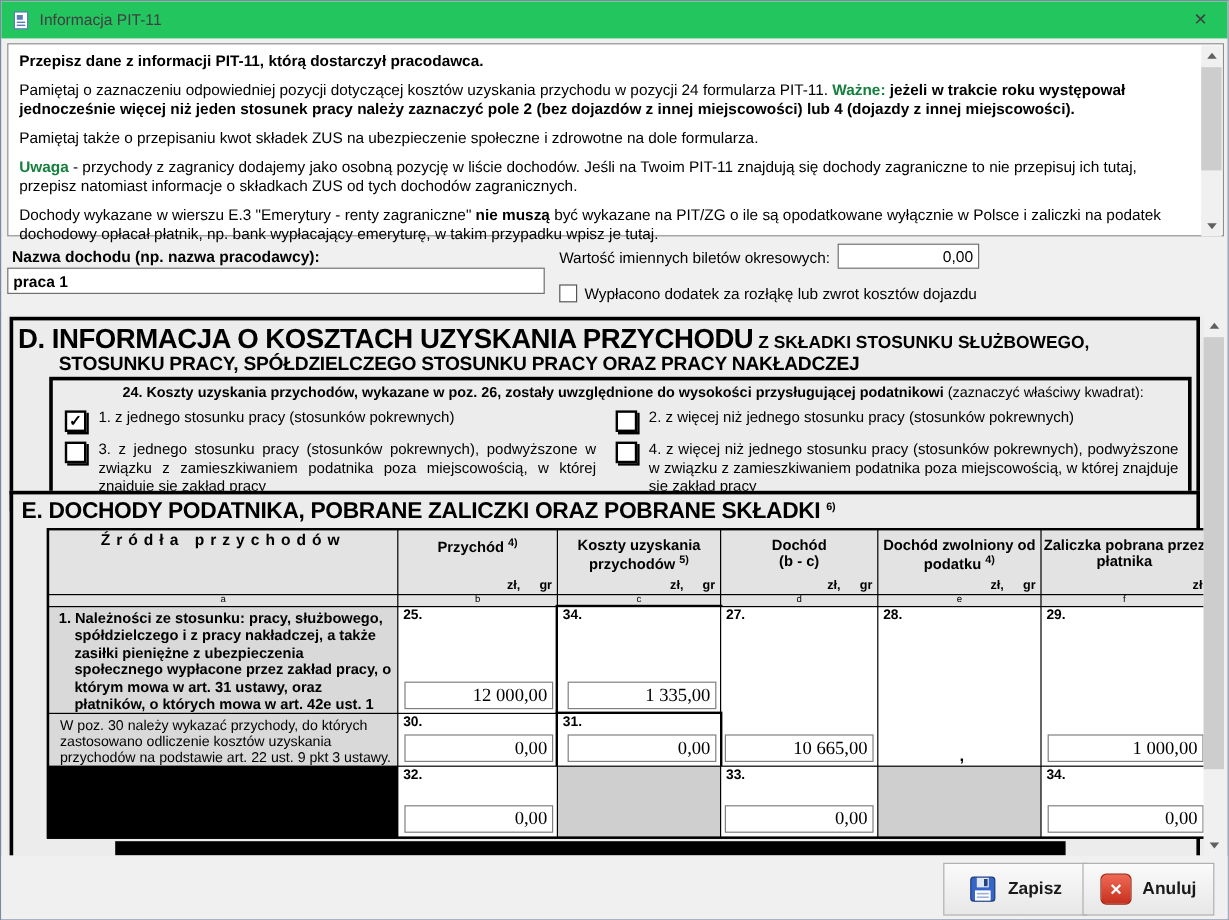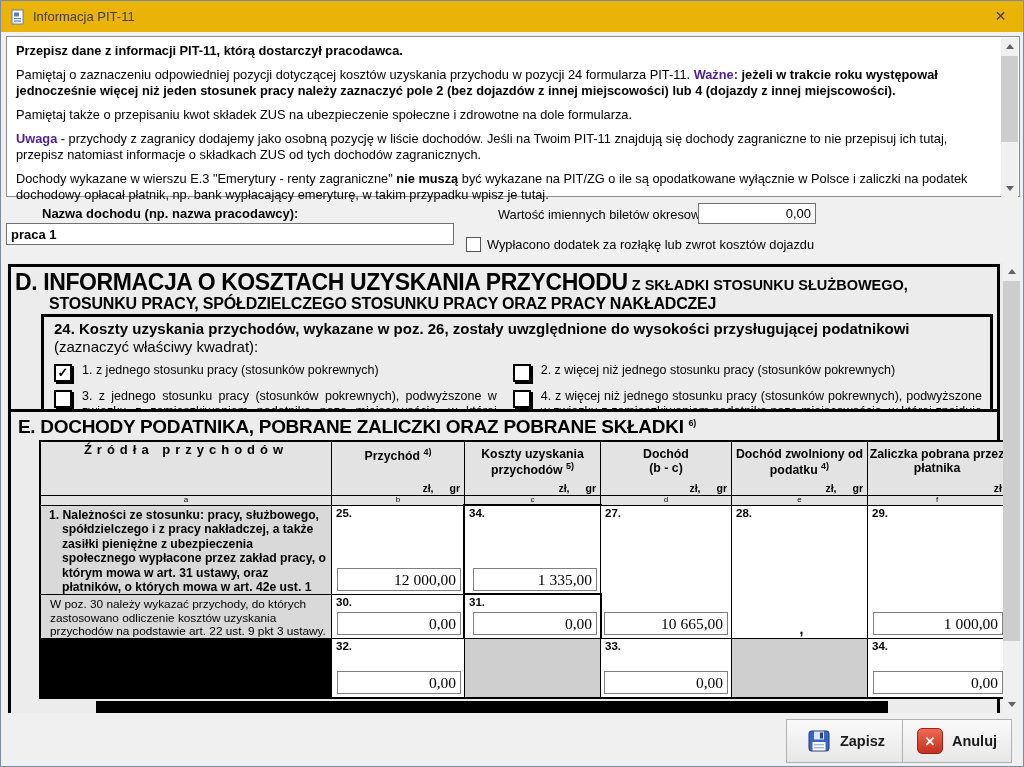--- a/index.html
+++ b/index.html
@@ -1,58 +1,58 @@
 <!DOCTYPE html>
 <html><head>
 <meta charset="utf-8">
 <style>
   html,body{margin:0;padding:0;background:#d7d7d7;font-family:"Liberation Sans",sans-serif;}
   #window{position:relative;width:1024px;height:767px;background:#f0f0f0;border:1px solid #7a8aa0;
           box-sizing:border-box;overflow:hidden;}
   
-  #titlebar{position:absolute;left:0;top:0;width:100%;height:31px;background:#eab308;
+  #titlebar{position:absolute;left:0;top:0;width:100%;height:31px;background:#22c55e;
             display:flex;align-items:center;box-sizing:border-box;padding-left:9px;}
   #titlebar .doc-icon{width:16px;height:16px;margin-right:7px;flex:none;}
   #titlebar .title{font-size:13px;color:#404040;}
   #close-btn{position:absolute;right:0;top:0;width:45px;height:30px;display:flex;align-items:center;
              justify-content:center;font-size:14px;color:#404040;cursor:pointer;}
   
   #intro{position:absolute;left:5px;top:35px;width:1014px;height:161px;background:#fff;
          border:1px solid #8f8f8f;box-sizing:border-box;padding:6px 28px 4px 9px;
          font-size:12.8px;line-height:1.3;color:#000;}
   #intro p{margin:0 0 7px 0;}
-  .red{color:#4c1d95;font-weight:bold;}
+  .red{color:#15803d;font-weight:bold;}
   .b{font-weight:bold;}
   
   .vscroll{position:absolute;width:17px;background:#f0f0f0;}
   .vscroll .arrow{position:absolute;left:0;width:17px;height:17px;display:flex;align-items:center;justify-content:center;}
   .tri-up{width:0;height:0;border-left:4px solid transparent;border-right:4px solid transparent;border-bottom:5px solid #606060;}
   .tri-down{width:0;height:0;border-left:4px solid transparent;border-right:4px solid transparent;border-top:5px solid #606060;}
   .thumb{position:absolute;left:0;width:17px;background:#cdcdcd;}
   
-  .ctl-label{position:absolute;font-size:13px;color:#000;margin-left:32px;}
+  .ctl-label{position:absolute;font-size:13px;color:#000;}
   #name-label{left:9px;top:205px;font-weight:bold;}
   #name-input{position:absolute;left:5px;top:222px;width:438px;height:20px;border:1px solid #707070;
               font-family:"Liberation Sans",sans-serif;font-weight:bold;font-size:13px;padding:0 4px;box-sizing:content-box;}
   #tickets-label{left:465px;top:206px;font-size:12.8px;}
   #tickets-input{position:absolute;left:697px;top:202px;width:108px;height:19px;border:1px solid #707070;
                  text-align:right;font-size:13px;font-family:"Liberation Sans",sans-serif;padding:0 4px;}
   #allowance{position:absolute;left:465px;top:236px;display:flex;align-items:center;gap:6px;font-size:12.8px;}
   .win-checkbox{width:13px;height:13px;border:1px solid #555;background:#fff;flex:none;}
   
   #formview{position:absolute;left:5px;top:262px;width:1014px;height:450px;background:#ececec;overflow:hidden;}
   
   #sectionD{position:absolute;left:2px;top:1px;width:992px;border:3px solid #000;box-sizing:border-box;
             background:#ececec;padding:2px 4px 0 4px;}
   .d-line1{font-weight:bold;white-space:nowrap;}
   .d-main{font-size:23px;letter-spacing:-0.4px;}
   .d-sub{font-size:14.5px;}
   .d-line2{font-weight:bold;font-size:16px;padding-left:34px;margin-top:-1px;letter-spacing:-0.2px;}
   #box24{margin:1px 0 0 26px;border:3px solid #000;padding:3px 8px 7px 10px;background:#ececec;}
-  .q24{font-size:15px;line-height:1.2;}
+  .q24{font-size:12px;line-height:1.2;margin-left:48px;}
   .opt-grid{display:grid;grid-template-columns:1fr 1.06fr;column-gap:16px;row-gap:7px;margin-top:7px;}
   .opt{display:flex;gap:10px;font-size:12.5px;line-height:1.22;align-items:flex-start;}
   .fcheck{width:14px;height:14px;border:2px solid #000;background:#fff;box-shadow:2px 2px 0 #000;
           flex:none;margin-top:1px;text-align:center;font-size:13px;line-height:13px;font-weight:bold;}
   .opt .just{text-align:justify;}
   
   #sectionE{position:absolute;left:2px;top:146px;width:992px;height:330px;border:3px solid #000;border-bottom:none;
             box-sizing:border-box;background:#ececec;}
   .e-title{font-size:19px;font-weight:bold;padding:4px 0 2px 7px;letter-spacing:-0.3px;}
   #pittable{display:grid;grid-template-columns:290px 132px 135px 130px 135px 138px;

